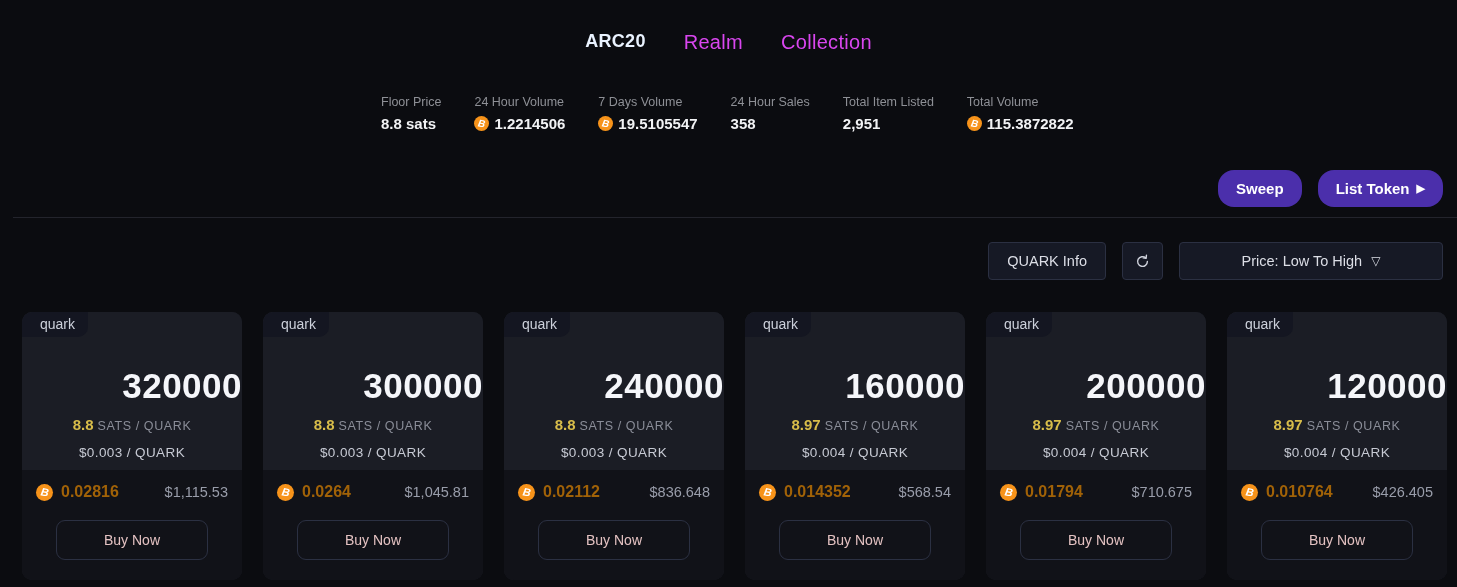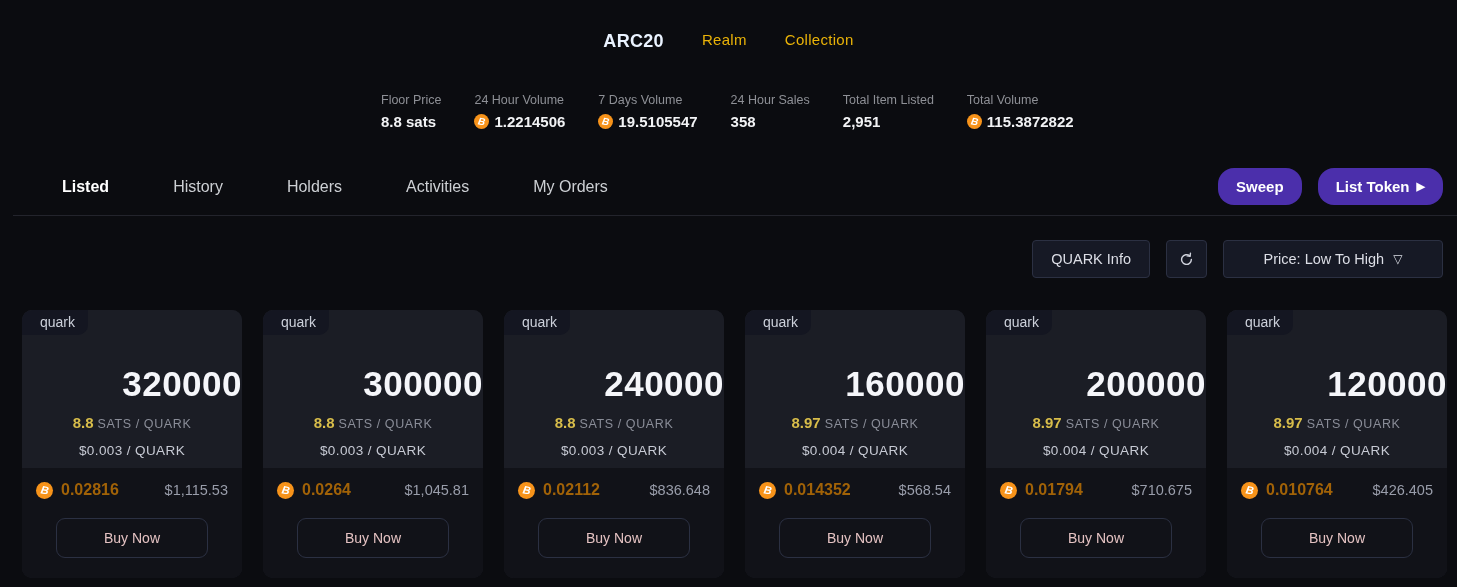--- a/index.html
+++ b/index.html
@@ -5,21 +5,21 @@
   * { margin:0; padding:0; box-sizing:border-box; }
   html,body { width:1457px; height:587px; overflow:hidden; }
   body {
     background:#0b0c10;
     font-family:"Liberation Sans", sans-serif;
     color:#e8e9ee;
   }
 
   
   .topnav { display:flex; justify-content:center; gap:38px; padding-top:31px; }
-  .topnav .nav-item { font-size:15px; color:#eab308; cursor:pointer; letter-spacing:.3px; }
+  .topnav .nav-item { font-size:20px; color:#d946ef; cursor:pointer; letter-spacing:.3px; }
   .topnav .nav-item.active { color:#eaf3ff; font-weight:bold; font-size:18px; }
 
   
   .stats { display:flex; gap:33px; margin:41px 8px 0 381px; }
   .stat-label { font-size:12.5px; color:#8e9096; margin-bottom:6px; }
   .stat-value { font-size:15px; font-weight:bold; color:#f2f3f5; display:flex; align-items:center; gap:5px; }
   .coin {
     width:15px; height:15px; border-radius:50%; background:#f7931a;
     color:#fff; font-size:10px; font-weight:bold; font-style:italic;
     display:inline-flex; align-items:center; justify-content:center; flex:0 0 auto;
@@ -43,21 +43,21 @@
 
   
   .toolbar { display:flex; justify-content:flex-end; gap:16px; margin:24px 14px 0 0; }
   .tool-btn {
     background:#161925; border:1px solid #2b3042; border-radius:4px; color:#dcdee6;
     height:38px; display:flex; align-items:center; justify-content:center;
     font-size:14.5px; cursor:pointer; font-family:"Liberation Sans", sans-serif;
   }
   .info-btn { padding:0 18px; }
   .refresh-btn { width:41px; }
-  .sort-btn { width:220px; gap:9px; }
+  .sort-btn { width:264px; gap:9px; }
   .sort-arrow { font-size:12px; color:#dcdee6; }
 
   
   .cards { display:grid; grid-template-columns:repeat(6,220px); gap:21px; margin:32px 0 0 22px; }
   .card { width:220px; height:268px; border-radius:10px; overflow:hidden; background:#1b1d25; display:flex; flex-direction:column; }
   .card-top { height:158px; background:#1b1d25; position:relative; }
   .card-tag {
     position:absolute; top:0; left:0; background:#141621; color:#ccd0da;
     font-size:14px; padding:4px 13px 5px 18px; border-radius:10px 0 10px 0;
   }
@@ -127,27 +127,20 @@
     <div class="stat-value">
       <span class="coin">
           <span>B</span>
         </span>
       <span>115.3872822</span>
     </div>
   </div>
 </div>
 
 <div class="tabs-row">
-  <div class="tabs">
-    <div class="tab active">Listed</div>
-    <div class="tab">History</div>
-    <div class="tab">Holders</div>
-    <div class="tab">Activities</div>
-    <div class="tab">My Orders</div>
-  </div>
   <div class="tab-actions">
     <button class="btn-purple">
       <span>Sweep</span>
     </button>
     <button class="btn-purple">
       <span>List Token</span>
       <span class="play-glyph">▶</span>
     </button>
   </div>
 </div>

